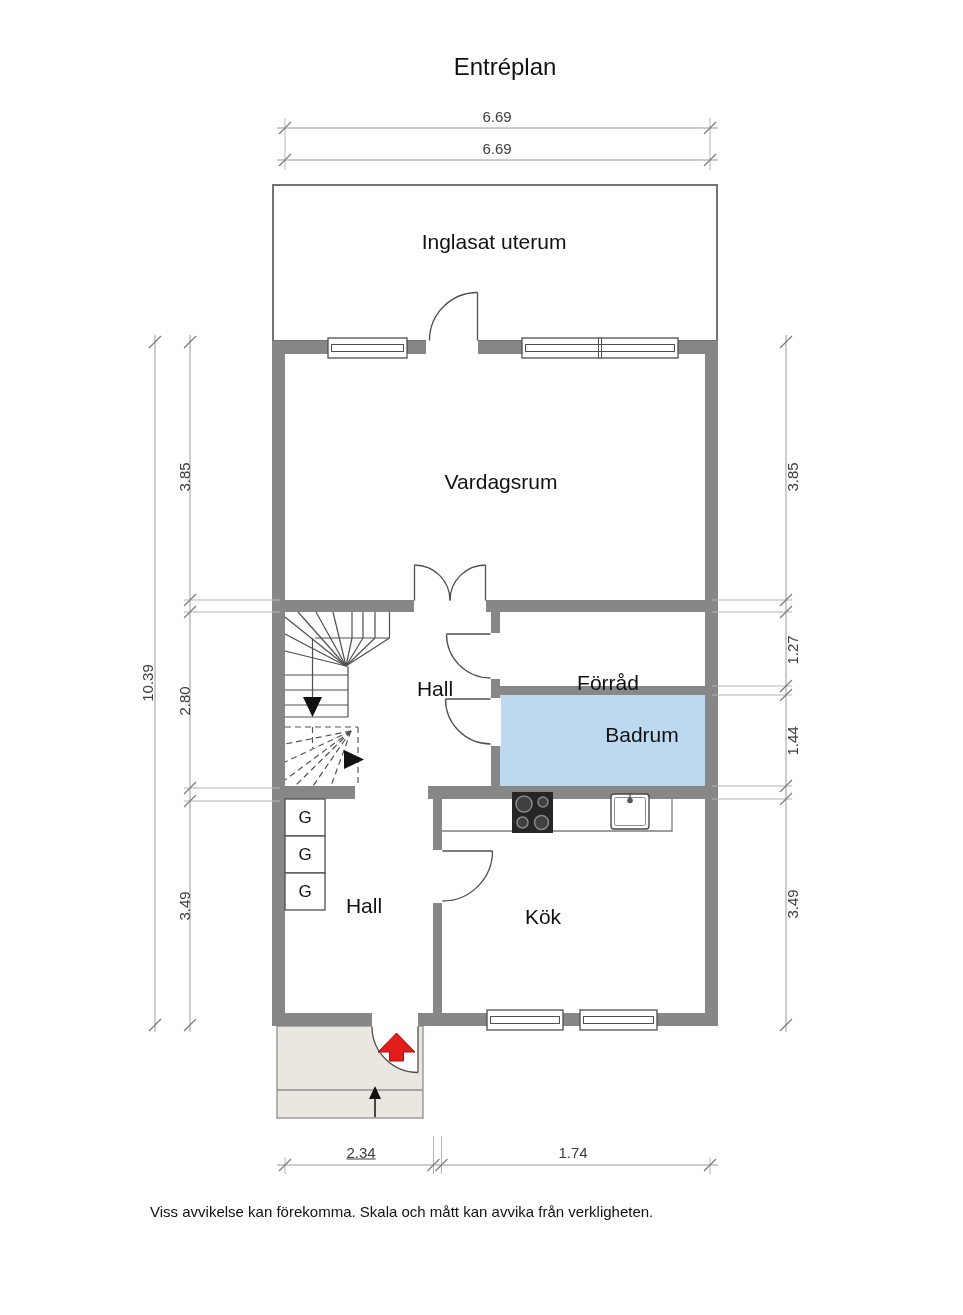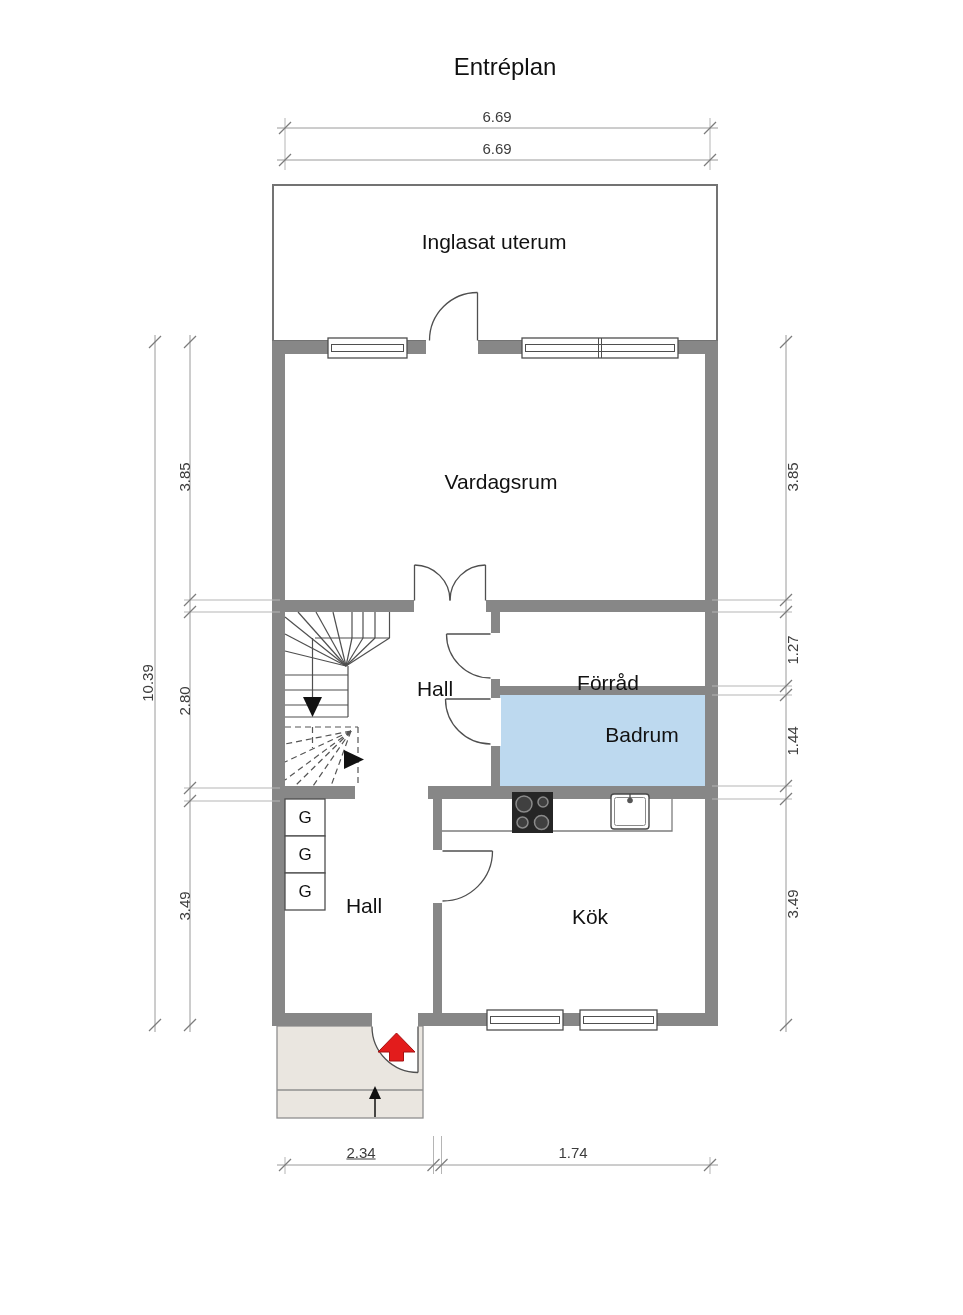--- a/index.html
+++ b/index.html
@@ -230,32 +230,33 @@
 
   <div class="lbl dim" style="left:497px;top:116px;">6.69</div>
   <div class="lbl dim" style="left:497px;top:148px;">6.69</div>
 
   <div class="lbl room" style="left:494px;top:241px;">Inglasat uterum</div>
   <div class="lbl room" style="left:501px;top:481px;">Vardagsrum</div>
   <div class="lbl room" style="left:608px;top:682px;">Förråd</div>
   <div class="lbl room" style="left:435px;top:688px;">Hall</div>
   <div class="lbl room" style="left:625px;top:734px;margin-left:17px;">Badrum</div>
   <div class="lbl room" style="left:364px;top:905px;">Hall</div>
-  <div class="lbl room" style="left:590px;top:916px;">Kök</div>
+  <div class="lbl room" style="left:543px;top:916px;">Kök</div>
 
   <div class="lbl gl" style="left:305px;top:817px;">G</div>
   <div class="lbl gl" style="left:305px;top:854px;">G</div>
   <div class="lbl gl" style="left:305px;top:891px;">G</div>
 
   <div class="lbl dim dimv" style="left:147px;top:683px;">10.39</div>
   <div class="lbl dim dimv" style="left:184px;top:477px;">3.85</div>
   <div class="lbl dim dimv" style="left:184px;top:701px;">2.80</div>
   <div class="lbl dim dimv" style="left:184px;top:906px;">3.49</div>
 
   <div class="lbl dim dimv" style="left:792px;top:477px;">3.85</div>
   <div class="lbl dim dimv" style="left:792px;top:650px;">1.27</div>
   <div class="lbl dim dimv" style="left:792px;top:741px;">1.44</div>
   <div class="lbl dim dimv" style="left:792px;top:904px;">3.49</div>
 
   <div class="lbl dim" style="left:361px;top:1152px;text-decoration:underline;">2.34</div>
   <div class="lbl dim" style="left:573px;top:1152px;">1.74</div>
 
+  <div class="footer" style="left:150px;top:1211px;">Viss avvikelse kan förekomma. Skala och mått kan avvika från verkligheten.</div>
 </div>
 
 </body></html>

